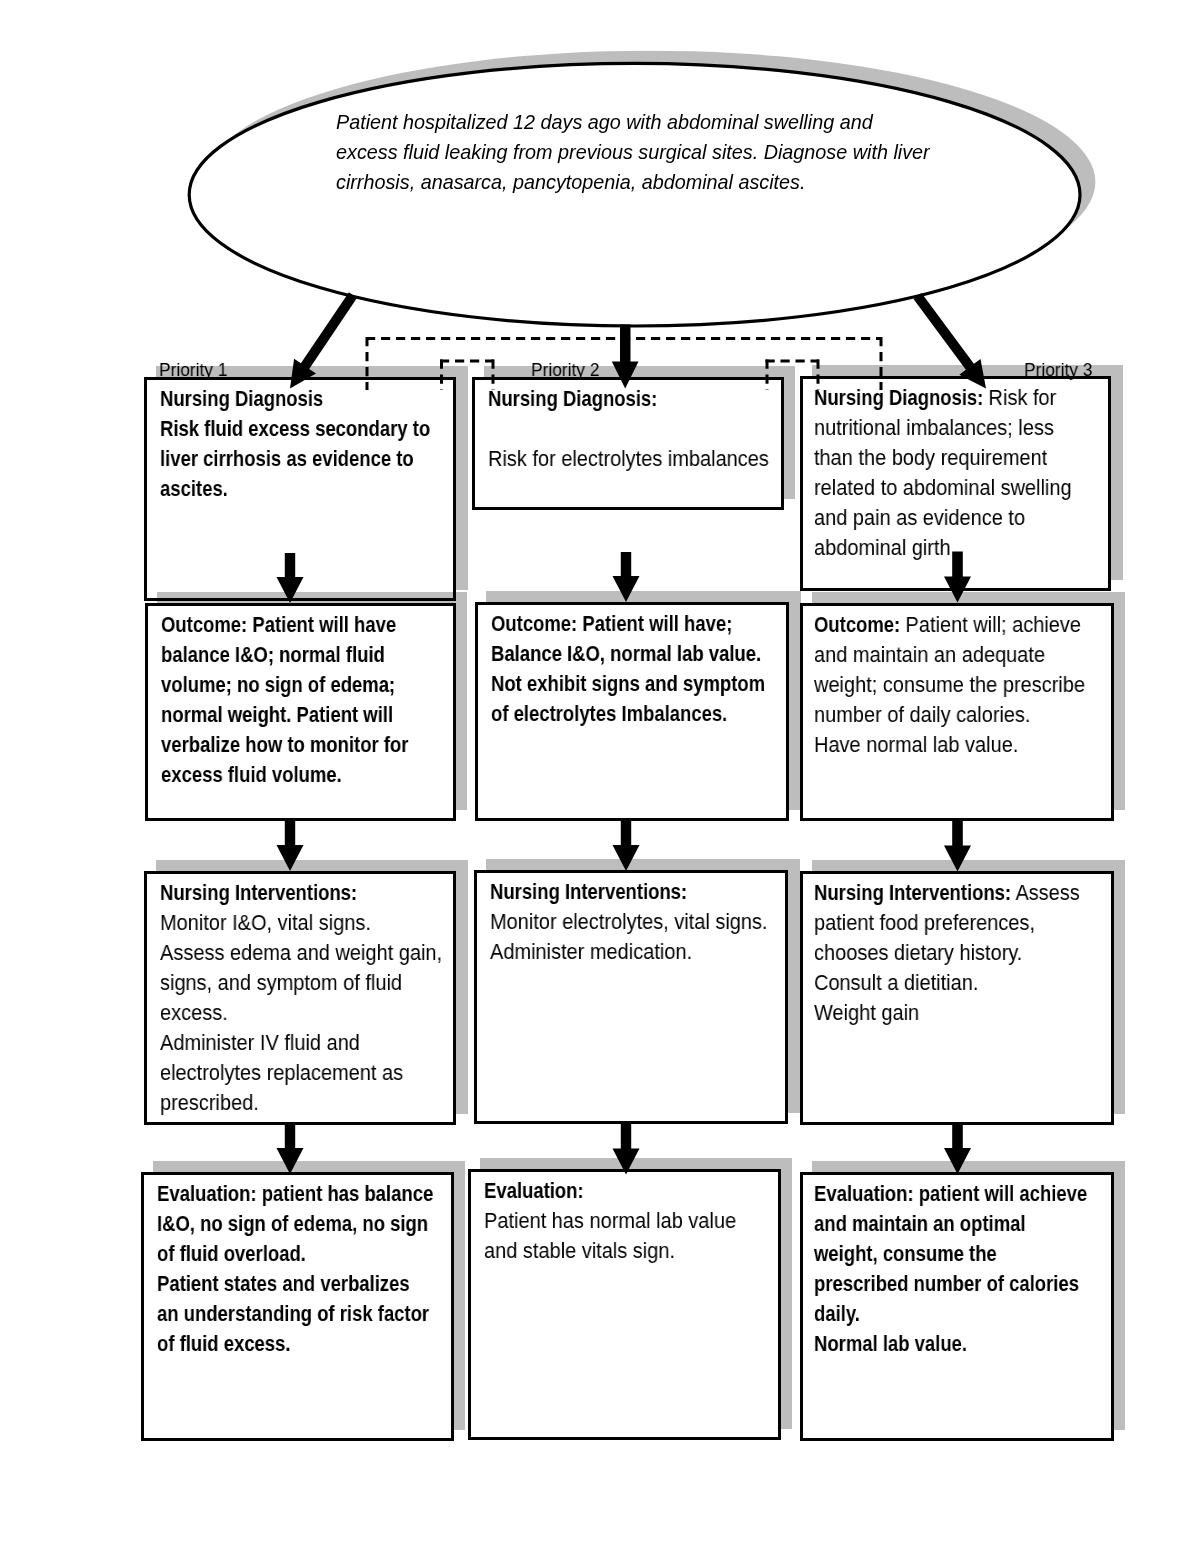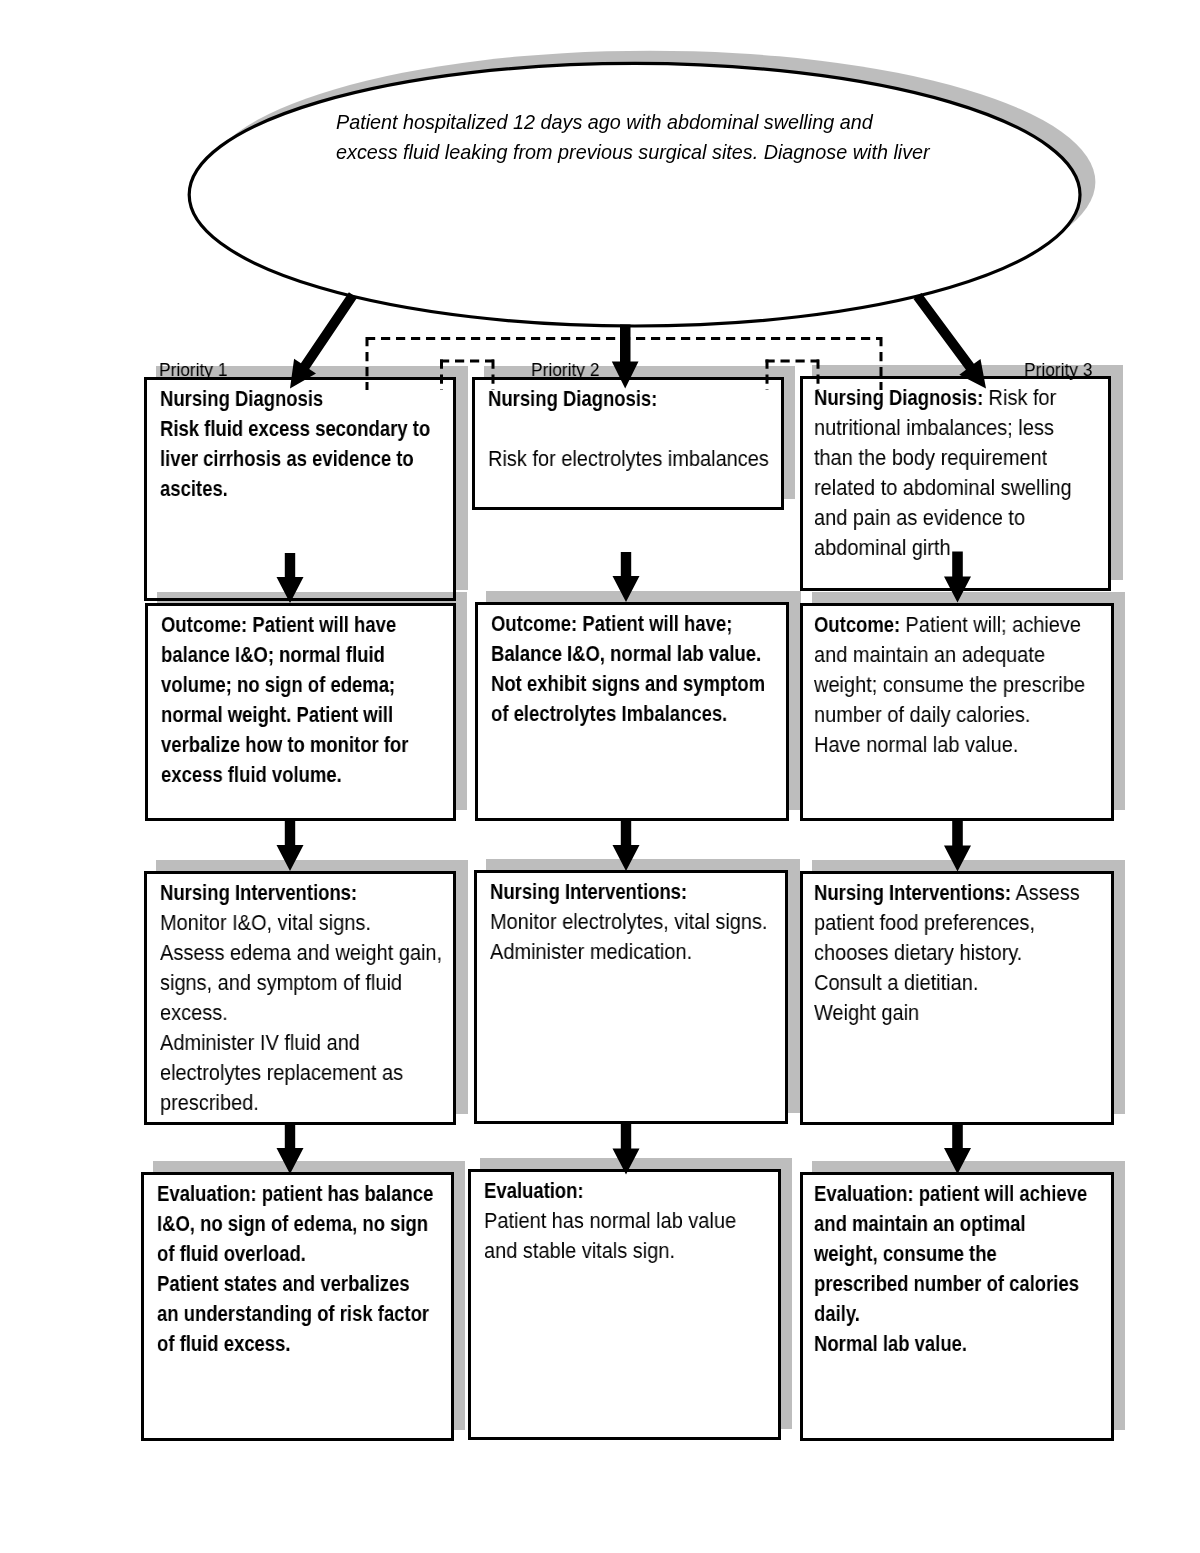--- a/index.html
+++ b/index.html
@@ -23,21 +23,21 @@
 </head>
 <body>
 
 <div id="stage">
 
   <svg class="lay" viewBox="0 0 1200 1553" width="1200" height="1553">
     <ellipse cx="650" cy="182" rx="445.4" ry="131.3" fill="#000000" opacity="0.26"></ellipse>
     <ellipse cx="634.6" cy="194.7" rx="445.4" ry="131.3" fill="#ffffff" stroke="#000000" stroke-width="3.2"></ellipse>
   </svg>
 
-  <div class="ellipse-text" style="left:336px;top:107px;"><div class="ln">Patient hospitalized 12 days ago with abdominal swelling and</div><div class="ln">excess fluid leaking from previous surgical sites. Diagnose with liver</div></div>
+  <div class="ellipse-text" style="left:336px;top:107px;"><div class="ln">Patient hospitalized 12 days ago with abdominal swelling and</div><div class="ln">excess fluid leaking from previous surgical sites. Diagnose with liver</div><div class="ln">cirrhosis, anasarca, pancytopenia, abdominal ascites.</div></div>
 
   <div>
     <div class="shadow" style="left:155.5px;top:366.0px;width:312.3px;height:224.0px;"></div>
     <div class="box" style="left:144.0px;top:377.0px;width:312.3px;height:224.0px;"></div>
     <div>
         <span class="run rb" style="left:159.5px;top:384.3px;">Nursing Diagnosis</span>
         <span class="run rb" style="left:159.5px;top:414.3px;">Risk fluid excess secondary to</span>
         <span class="run rb" style="left:159.5px;top:444.3px;">liver cirrhosis as evidence to</span>
         <span class="run rb" style="left:159.5px;top:474.3px;">ascites.</span>
       </div>

